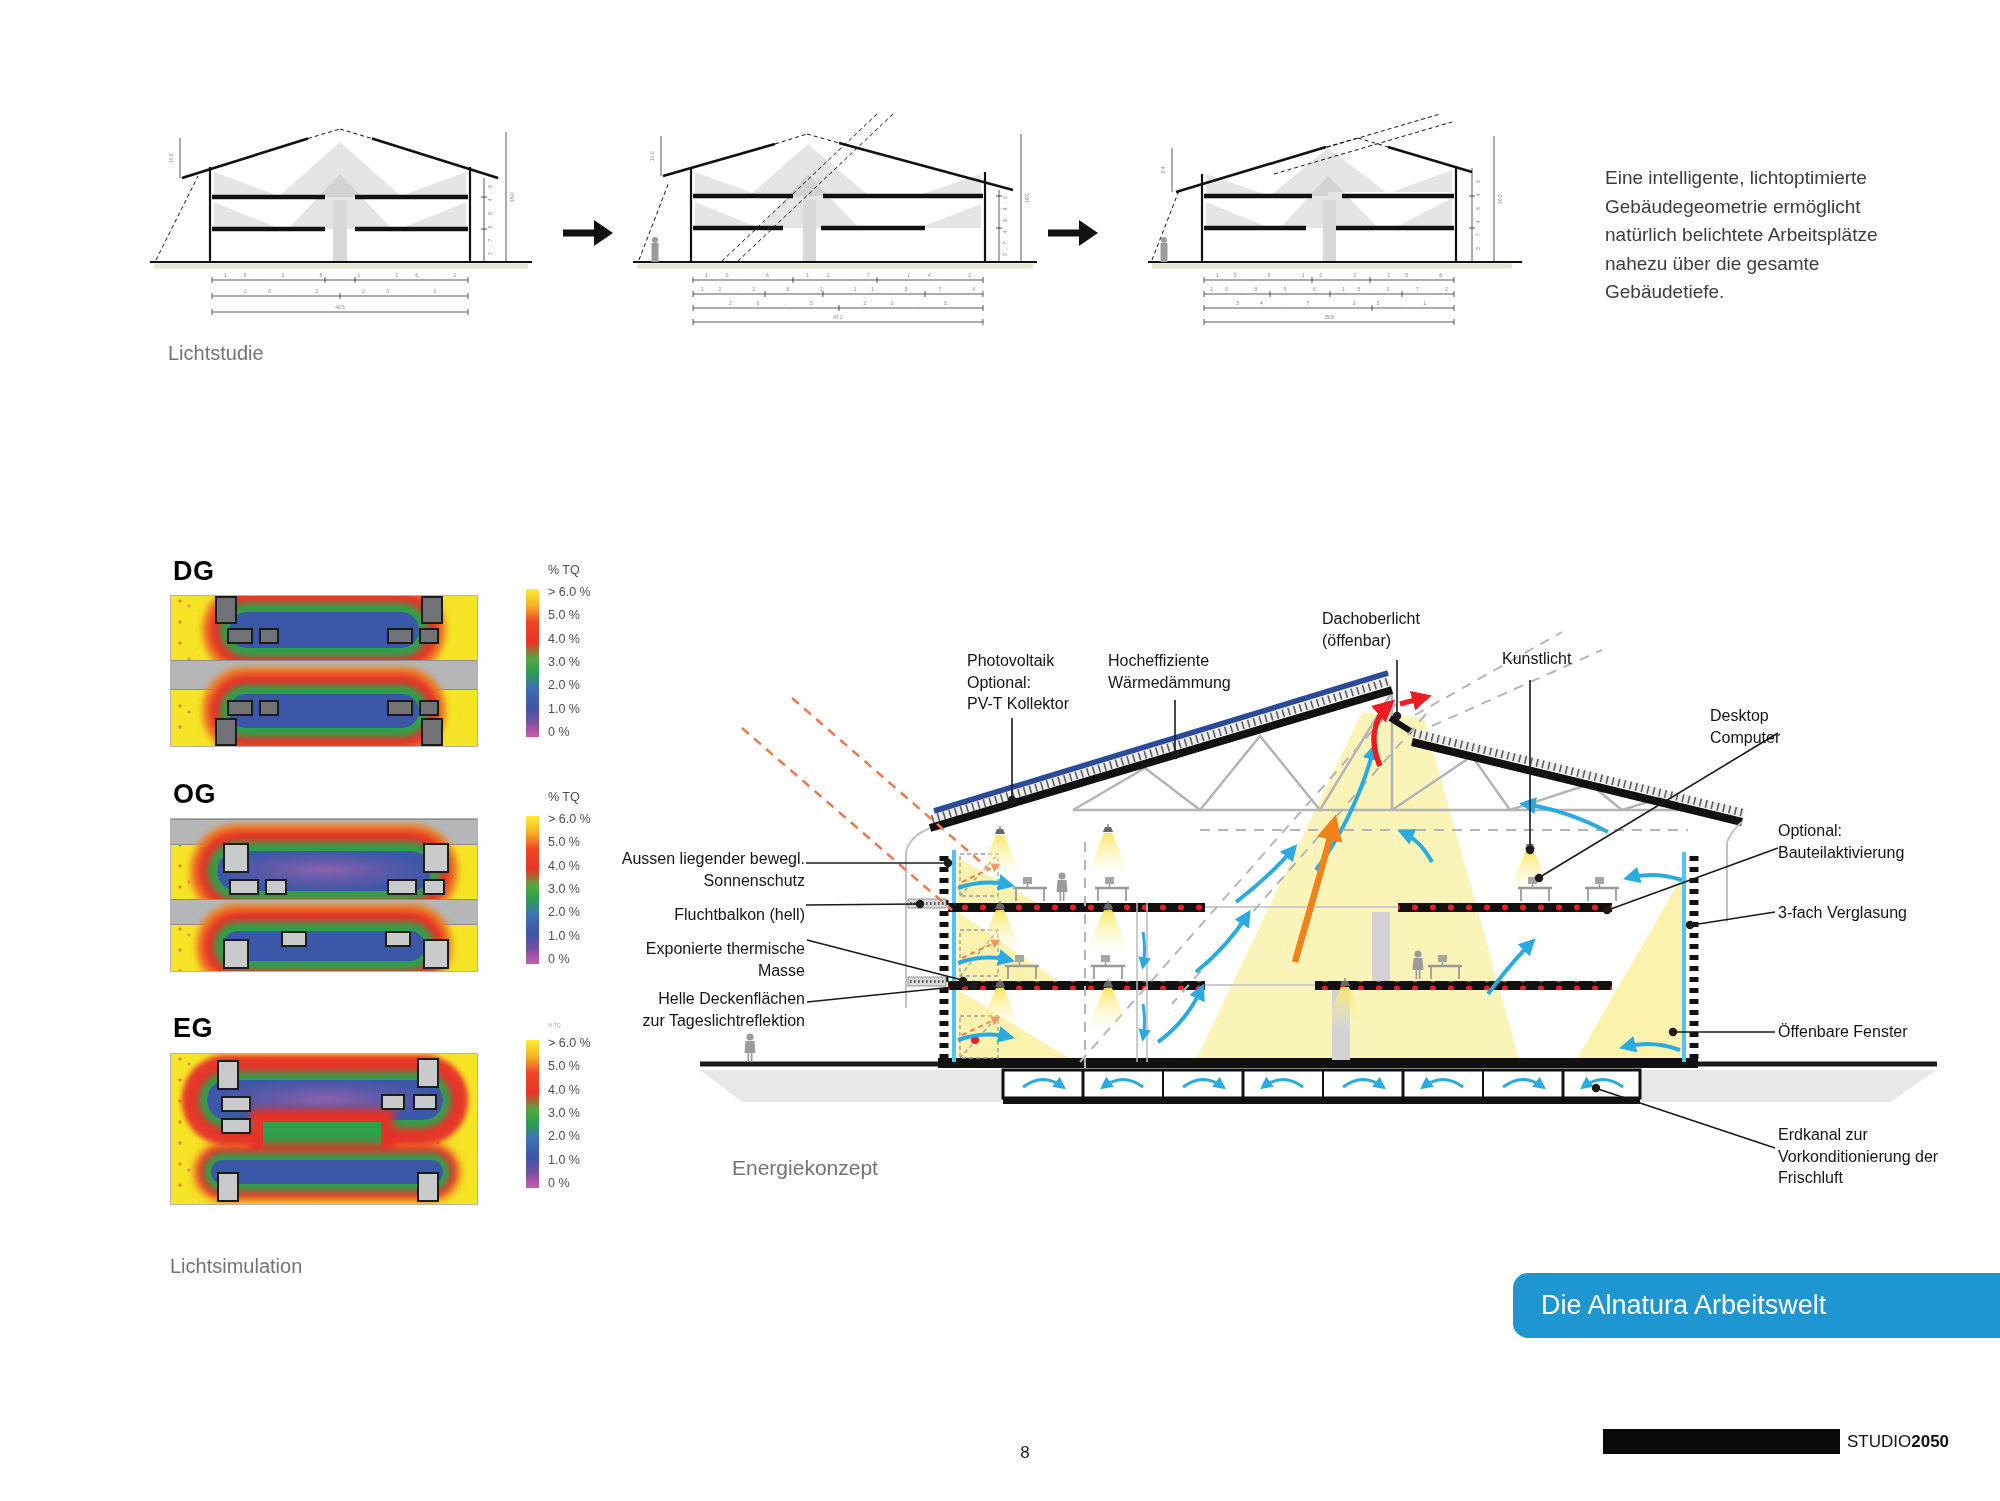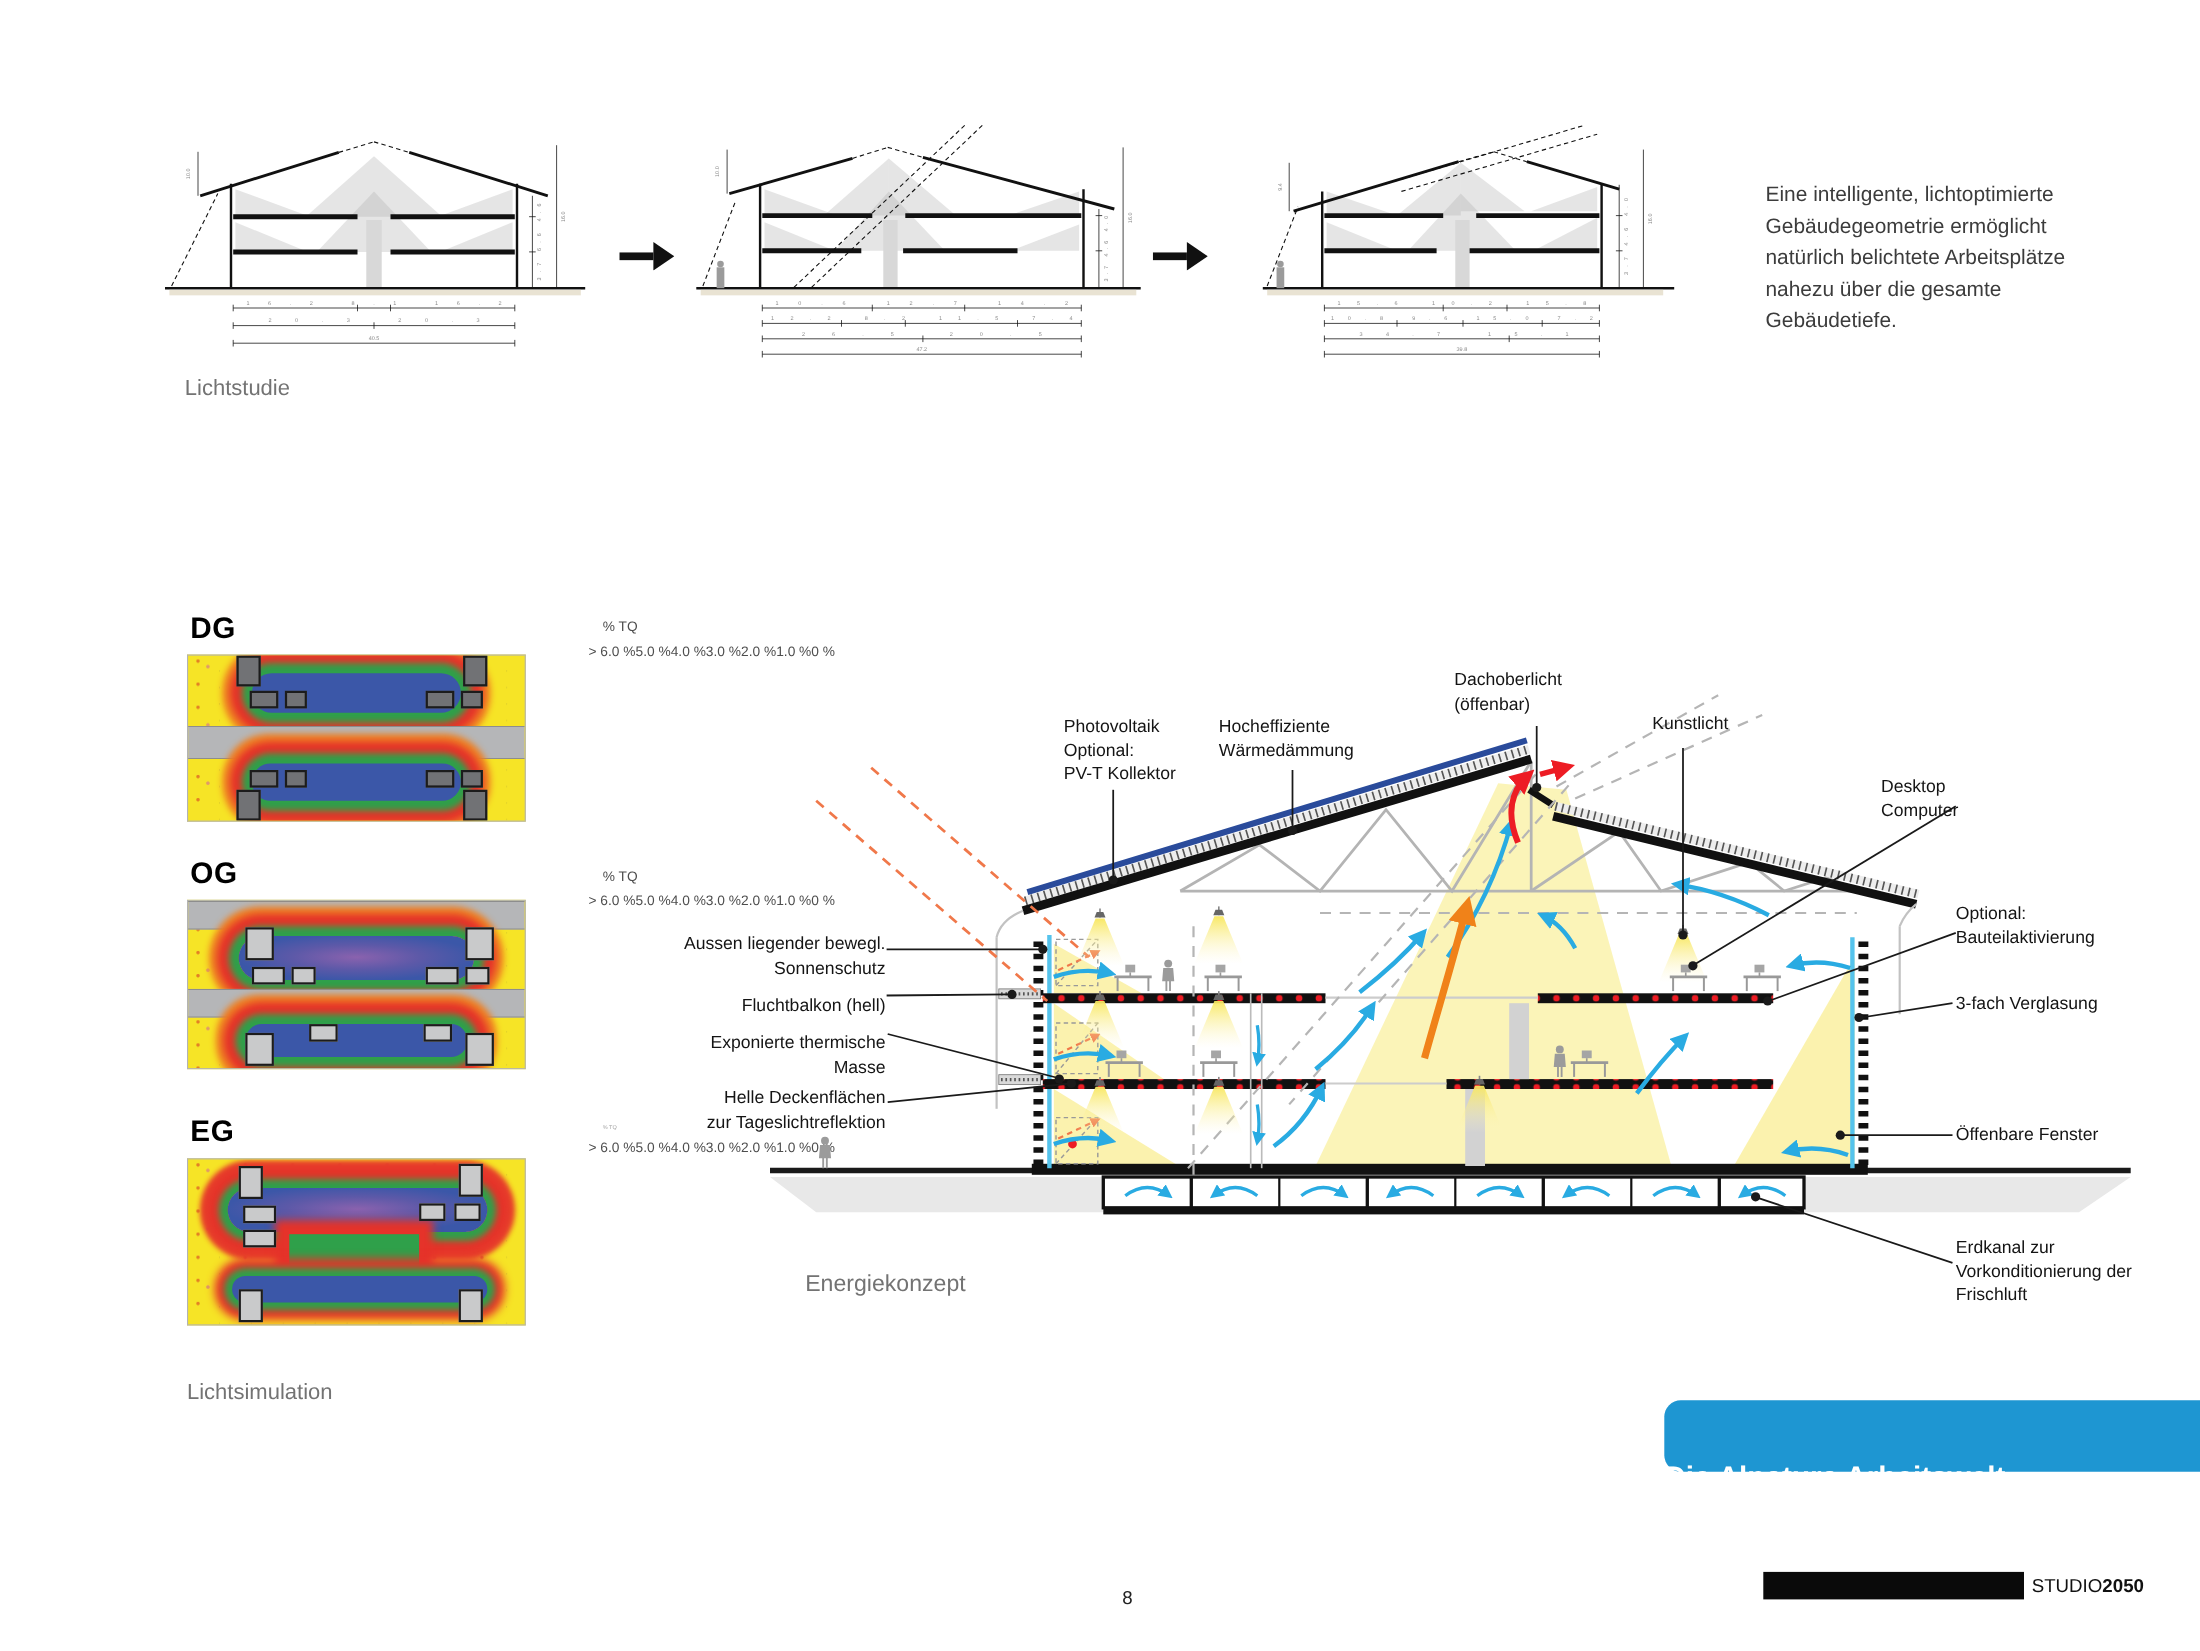--- a/index.html
+++ b/index.html
@@ -20,41 +20,41 @@
   .band{position:absolute;left:0;right:0;background:#b5b6b8;box-shadow:inset 0 1px 0 #8d8d8d,inset 0 -1px 0 #8d8d8d;}
   .core{position:absolute;background:#717275;border:2px solid #1c1c1c;box-sizing:border-box;}
   .core.light{background:#c9cacb;}
   .conn{position:absolute;background:#2fa04a;box-shadow:0 0 7px 13px #e5332a;}
   .legend{position:absolute;left:490px;width:100px;padding-left:36px;}
   .lg-title{margin-left:22px;font-size:12.5px;color:#4d4d4d;margin-bottom:12px;}
   .lg-title.dim{opacity:.55;}
   .lg-row{display:flex;gap:9px;}
   .lg-bar{width:13px;height:148px;
     background:linear-gradient(180deg,#f9ed32 0%,#f5b325 11%,#ec4825 22%,#e8332b 36%,#55a845 47%,#2f9e4f 56%,#4070b4 67%,#3c55a5 80%,#7a52a2 90%,#cc5aab 100%);}
-  .lg-ticks{display:flex;flex-direction:row;justify-content:space-between;height:154px;margin-top:-4px;
+  .lg-ticks{display:flex;flex-direction:column;justify-content:space-between;height:154px;margin-top:-4px;
             font-size:12.5px;color:#4d4d4d;white-space:nowrap;}
   
   .study{position:absolute;}
   .study line,.study polyline{stroke:#111;}
   .gnd{stroke:#444;stroke-width:2.2;}
   .wall{stroke-width:2.2;}
   .roofl{stroke-width:2.6;}
   .dashl{stroke:#777;stroke-width:1;stroke-dasharray:4 3;}
   .fl{stroke-width:4.5;}
   .cone{fill:#b0b0b0;opacity:.33;}
   .dimln{stroke:#9a9a9a;stroke-width:.7;}
   .dim{font-size:5px;fill:#8a8a8a;}
   .step-arrow{position:absolute;}
   
   .energy-svg{position:absolute;left:560px;top:570px;width:1400px;height:600px;}
   .callout{position:absolute;font-size:16px;line-height:21.5px;color:#141414;white-space:pre-line;}
   .callout.r{width:205px;text-align:right;margin-top:10px;}
   
   .banner{position:absolute;left:1513px;right:0;top:1273px;height:65px;background:#1e96d2;border-radius:15px 0 0 15px;}
-  .banner span{display:block;line-height:64px;font-size:27px;font-weight:bold;color:#fff;margin-top:38px;}
+  .banner span{display:block;padding-left:28px;line-height:64px;font-size:27px;font-weight:normal;color:#fff;}
   .pagenum{position:absolute;left:1005px;top:1443px;width:40px;text-align:center;font-size:17px;color:#222;}
   .logo-box{position:absolute;left:1603px;top:1429px;width:237px;height:25px;background:#0a0a0a;}
   .logo-box span{display:block;padding-left:9px;line-height:24px;font-size:16.5px;font-weight:bold;color:#fff;letter-spacing:-.2px;word-spacing:1px;margin-top:36px;}
   .logo-studio{position:absolute;left:1847px;top:1429px;height:25px;line-height:25px;font-size:17px;color:#111;}
   .logo-studio .yr{font-weight:bold;}
 </style>
 </head>
 <body>
 
 <div class="page">

